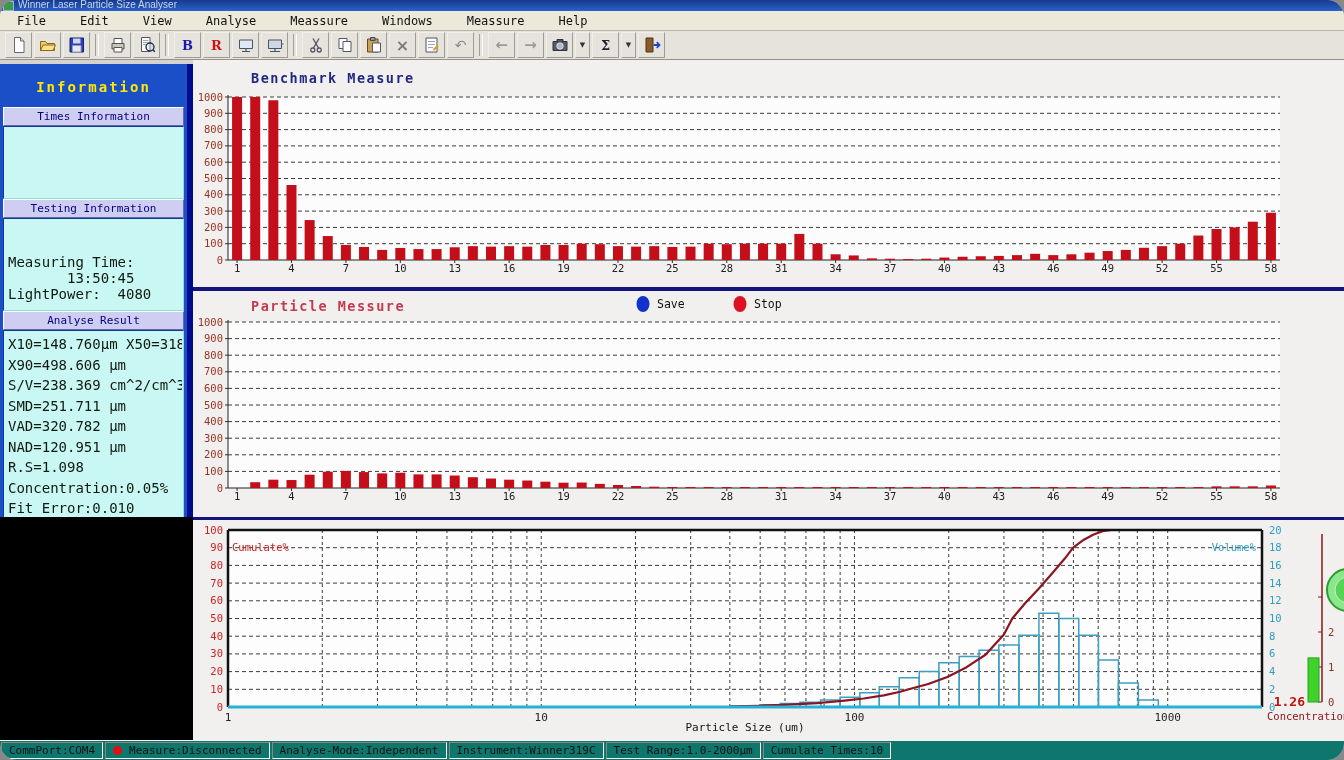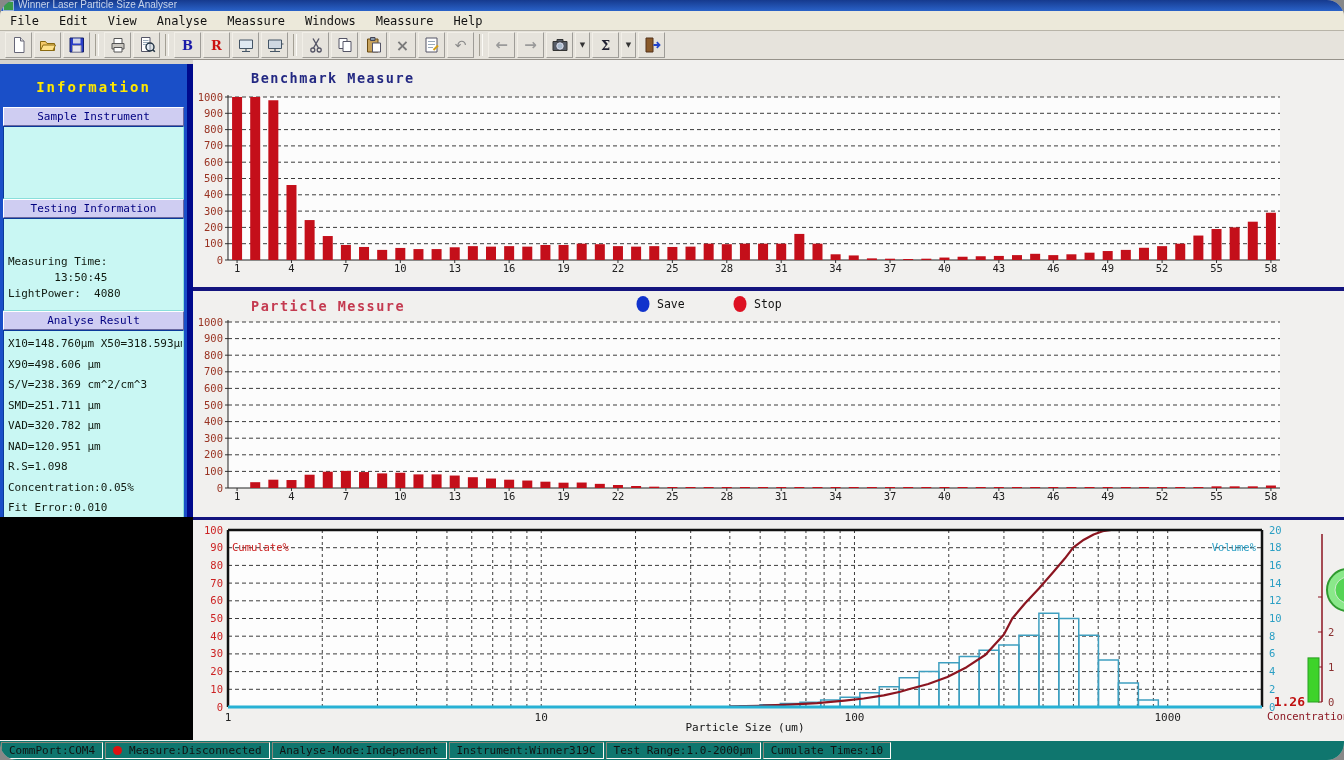--- a/index.html
+++ b/index.html
@@ -9,21 +9,21 @@
   .titlebar{position:absolute;left:0;top:0;width:100%;height:11px;
             background:linear-gradient(#163a8e,#2a62c8);color:#c8d4ea;overflow:hidden;
             display:flex;align-items:flex-start;padding-left:3px;box-sizing:border-box;
             font:10px "Liberation Sans",sans-serif;}
   .app-icon{width:9px;height:8px;background:#3a9a4a;border:1px solid #9ab4d8;margin:1px 4px 0 0;flex:none;}
   .title-text{margin-top:-1px;white-space:nowrap;}
   
   .menubar{position:absolute;left:0;top:11px;width:100%;height:20px;background:#ece9da;
            border-bottom:1px solid #b8b4a8;display:flex;align-items:center;
            font-size:12px;color:#111;box-sizing:border-box;}
-  .menu-item{padding:2px 10px;white-space:nowrap;}
+  .menu-item{padding:2px 17px;white-space:nowrap;}
   
   .toolbar{position:absolute;left:0;top:31px;width:100%;height:29px;background:#e6e3dc;
            border-bottom:1px solid #96928a;display:flex;align-items:center;padding-left:4px;
            box-sizing:border-box;}
   .tb-btn{width:25px;height:24px;margin:0 1px;border:1px outset #f2efe8;background:#e6e3dc;
           display:flex;align-items:center;justify-content:center;flex:none;}
   .tb-dd{width:13px;}
   .tb-sep{width:2px;height:22px;border-left:1px solid #a39f94;border-right:1px solid #fbfaf6;margin:0 4px;flex:none;}
   .glyph{line-height:1;}
   .g-letter{font:bold 13px "DejaVu Serif",serif;}
@@ -33,21 +33,21 @@
   .g-undo{font:14px "DejaVu Sans",sans-serif;}
   
   .sidebar{position:absolute;left:0;top:64px;width:187px;height:457px;background:#1a4fc8;
            border-right:6px solid #000a8c;box-sizing:content-box;}
   .sidebar-title{color:#ffe800;font-weight:bold;font-size:14px;letter-spacing:2px;
                  text-align:center;padding:15px 0 12px 0;}
   .sec-header{margin:0 3px;height:17px;background:#cfcdf2;color:#000080;font-size:11px;
               border:1px solid;border-color:#ffffff #6a68a0 #6a68a0 #ffffff;
               display:flex;align-items:center;justify-content:center;}
   .sec-box{margin:0 3px;background:#c9f7f3;border:1px solid;border-color:#0a3a9a #8adfdb #8adfdb #0a3a9a;
-           padding:3px 1px 0 4px;color:#101a10;font-size:11px;overflow:hidden;box-sizing:border-box;}
+           padding:3px 1px 0 4px;color:#101a10;font-size:14px;overflow:hidden;box-sizing:border-box;}
   .sec-line{white-space:pre;overflow:hidden;}
   .blackfill{position:absolute;left:0;top:517px;width:193px;height:223px;background:#000;}
   
   .chart-svg{position:absolute;display:block;}
   #chart-benchmark{left:193px;top:60px;}
   #chart-particle{left:193px;top:291px;}
   #chart-cumulate{left:193px;top:520px;}
   .divider{position:absolute;background:#14147e;}
   .divider1{left:193px;top:287px;width:1151px;height:4px;}
   .divider2{left:193px;top:517px;width:1151px;height:3px;}
@@ -194,21 +194,21 @@
         <svg width="20" height="20" viewBox="0 0 20 20">
           <path d="M4 3 h7 v14 h-7 z" fill="#8a5a2a" stroke="#55331a" stroke-width="1"></path>
           <path d="M11.5 10 h6 M14.8 7.2 L17.5 10 L14.8 12.8" fill="none" stroke="#2244cc" stroke-width="1.8"></path>
         </svg>
       </div>
     </div>
 
   <div class="sidebar">
     <div class="sidebar-title">Information</div>
     <div id="sidebar-sections">
-        <div class="sec-header">Sample Instrument</div>
+        <div class="sec-header">Times Information</div>
         <div class="sec-box" style="height: 73px;"></div>
         <div class="sec-header">Testing Information</div>
         <div class="sec-box" style="height: 93px;">
           <div class="sec-line" style="height: 16px; line-height: 16px;"></div>
           <div class="sec-line" style="height: 16px; line-height: 16px;"></div>
           <div class="sec-line" style="height: 16px; line-height: 16px;">Measuring Time:</div>
           <div class="sec-line" style="height: 16px; line-height: 16px;">       13:50:45</div>
           <div class="sec-line" style="height: 16px; line-height: 16px;">LightPower:  4080</div>
         </div>
         <div class="sec-header">Analyse Result</div>

